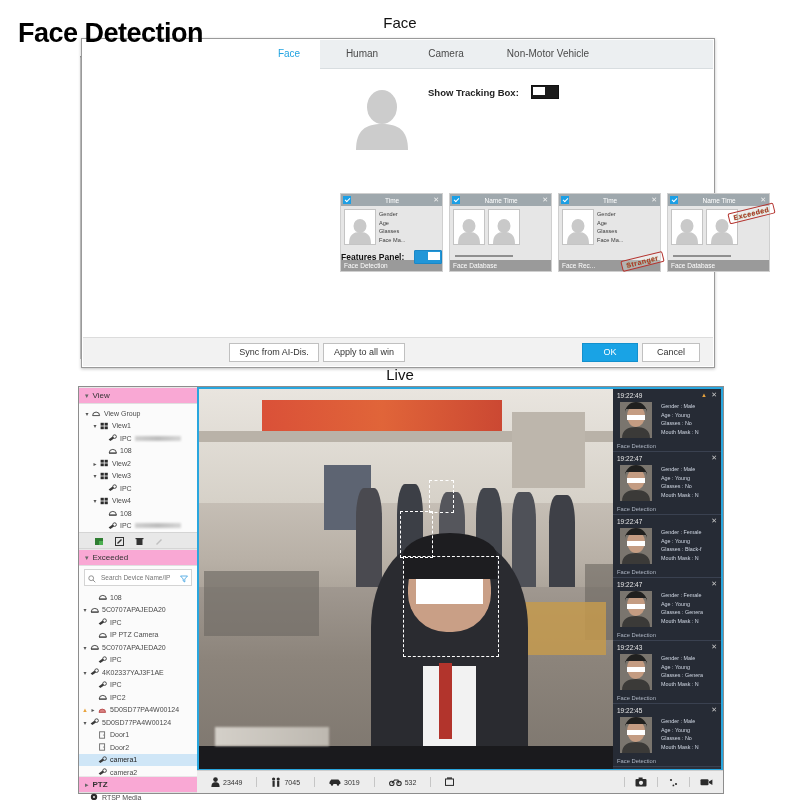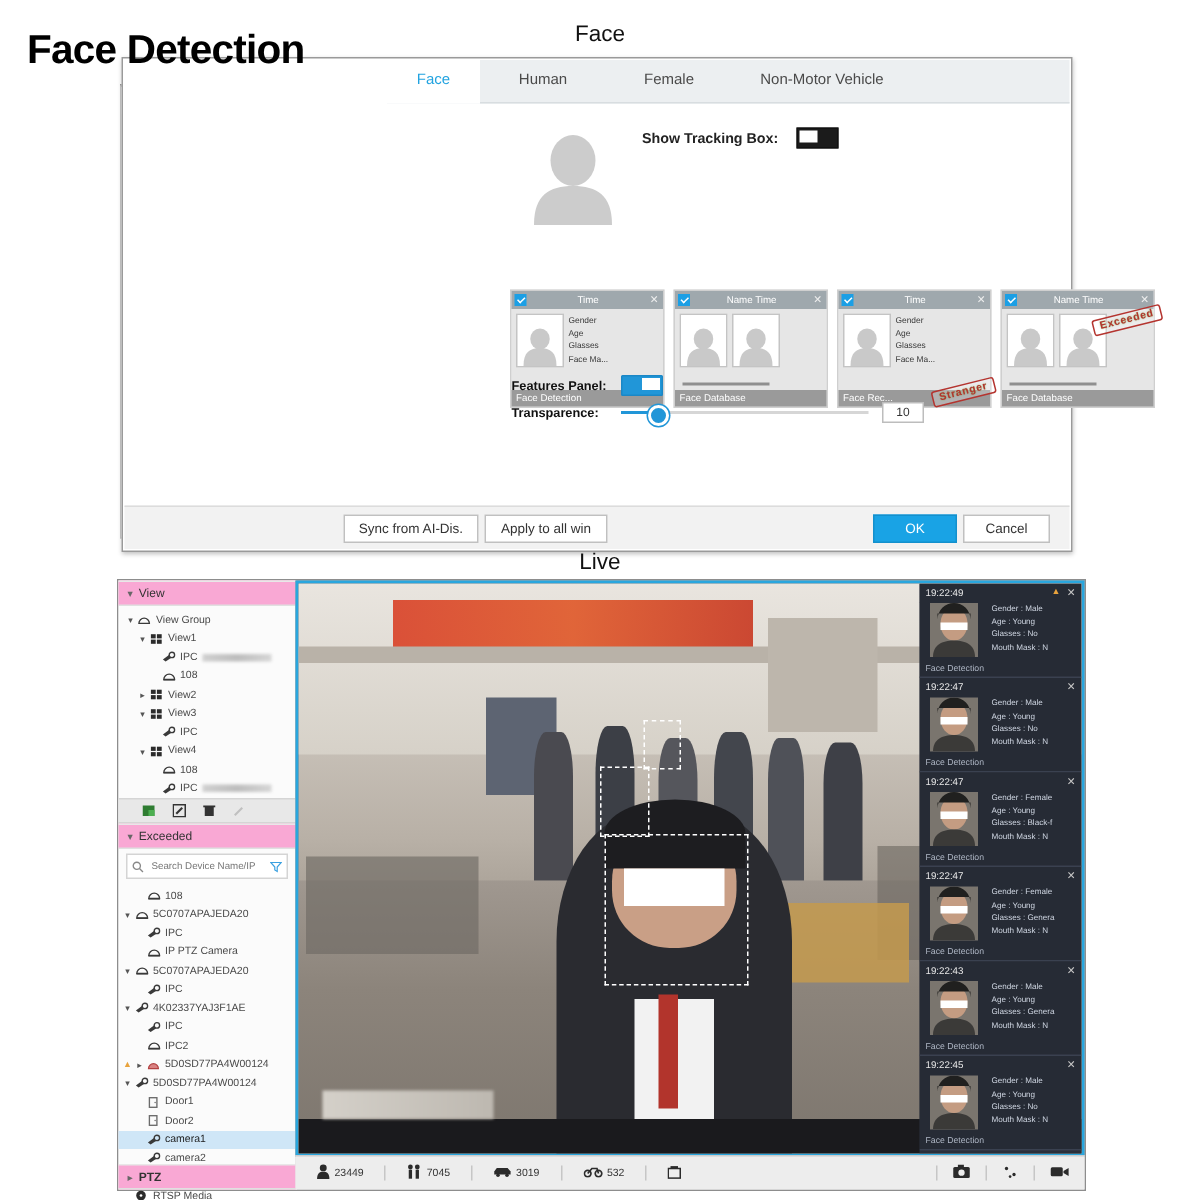--- a/index.html
+++ b/index.html
@@ -221,21 +221,21 @@
     </span>
     <span class="lbl">5</span>
   </div>
 </div>
 
 <div id="face-dialog">
 
   <div id="tabstrip">
     <div class="tab active" style="left:0;width:62px;">Face</div>
     <div class="tab" style="left:62px;width:84px;">Human</div>
-    <div class="tab" style="left:146px;width:84px;">Female</div>
+    <div class="tab" style="left:146px;width:84px;">Camera</div>
     <div class="tab" style="left:230px;width:120px;">Non-Motor Vehicle</div>
   </div>
 
   <div id="content-pane">
 
     <div id="tracking-row">
       <span id="tracking-label">Show Tracking Box:</span>
       <span class="switch-dark"></span>
     </div>
 
@@ -344,29 +344,20 @@
         <span class="stamp" id="stamp-exceeded">Exceeded</span>
       </div>
 
     </div>
 
     <div id="features-row">
       <span id="features-label">Features Panel:</span>
       <span class="switch-blue"></span>
     </div>
 
-    <div id="transparence-row">
-      <span id="transparence-label">Transparence:</span>
-      <span id="slider">
-        <span id="slider-track"></span>
-        <span id="slider-fill"></span>
-        <span id="slider-knob"></span>
-      </span>
-      <span id="transparence-value">10</span>
-    </div>
 
 
   </div>
 
   <div id="dialog-footer">
     <span class="foot-btn" id="btn-sync">Sync from AI-Dis.</span>
     <span class="foot-btn" id="btn-applyall">Apply to all win</span>
     <span class="foot-btn" id="btn-ok">OK</span>
     <span class="foot-btn" id="btn-cancel">Cancel</span>
   </div>

